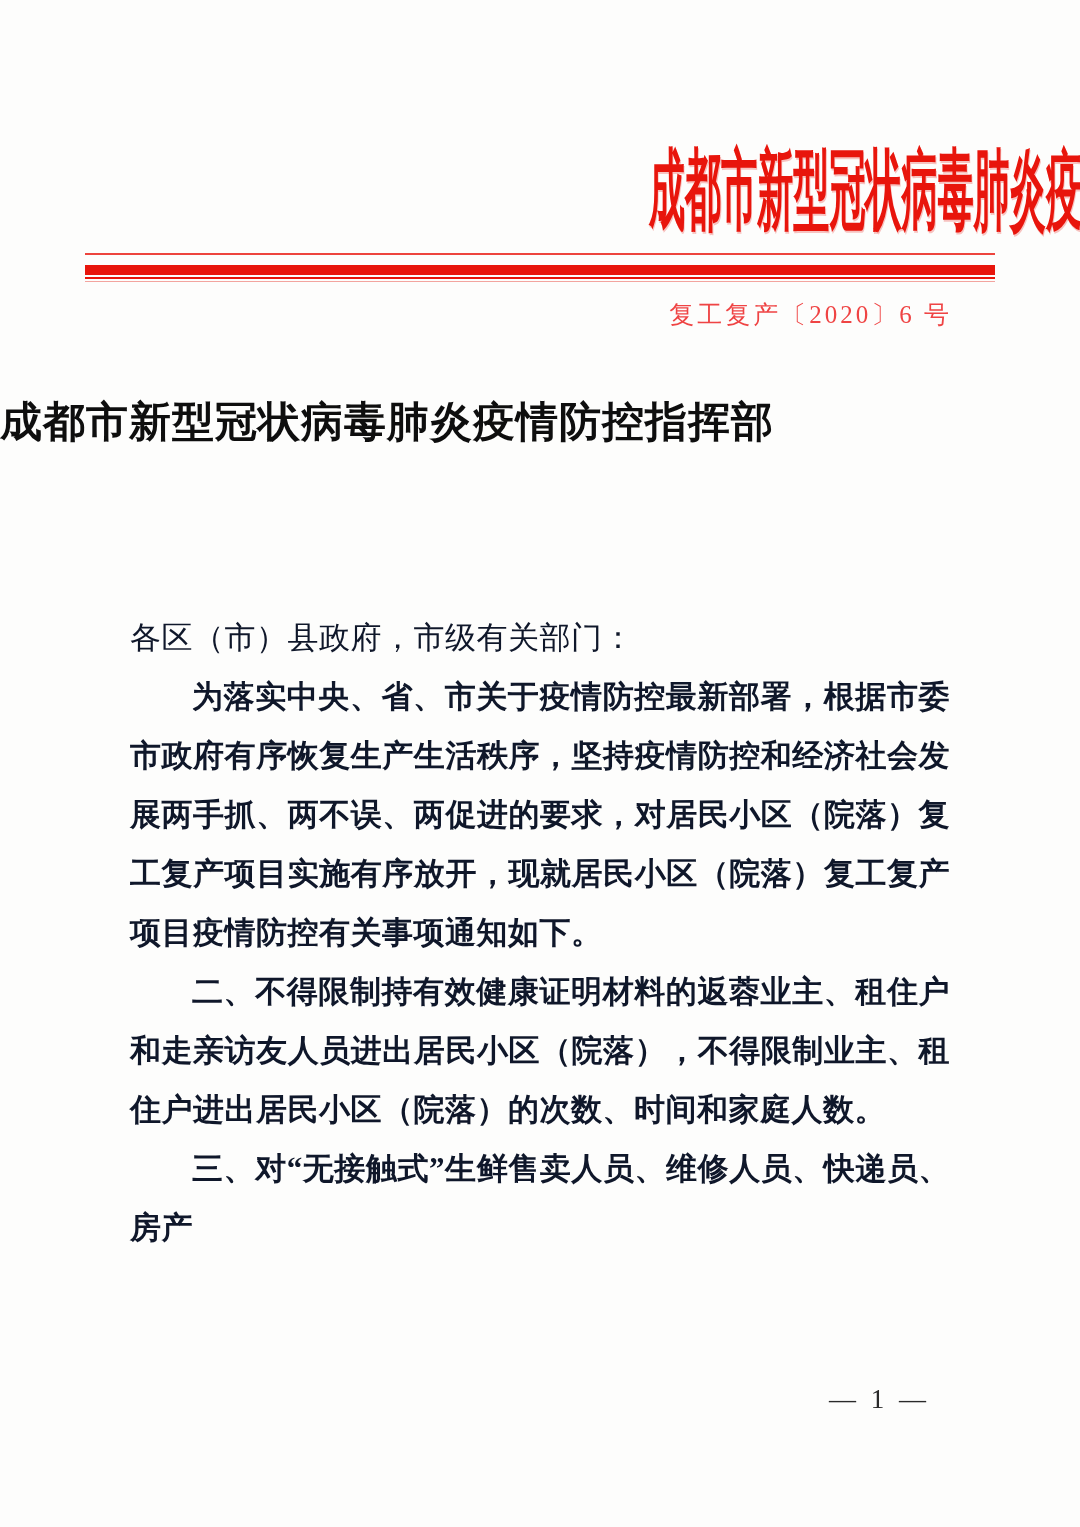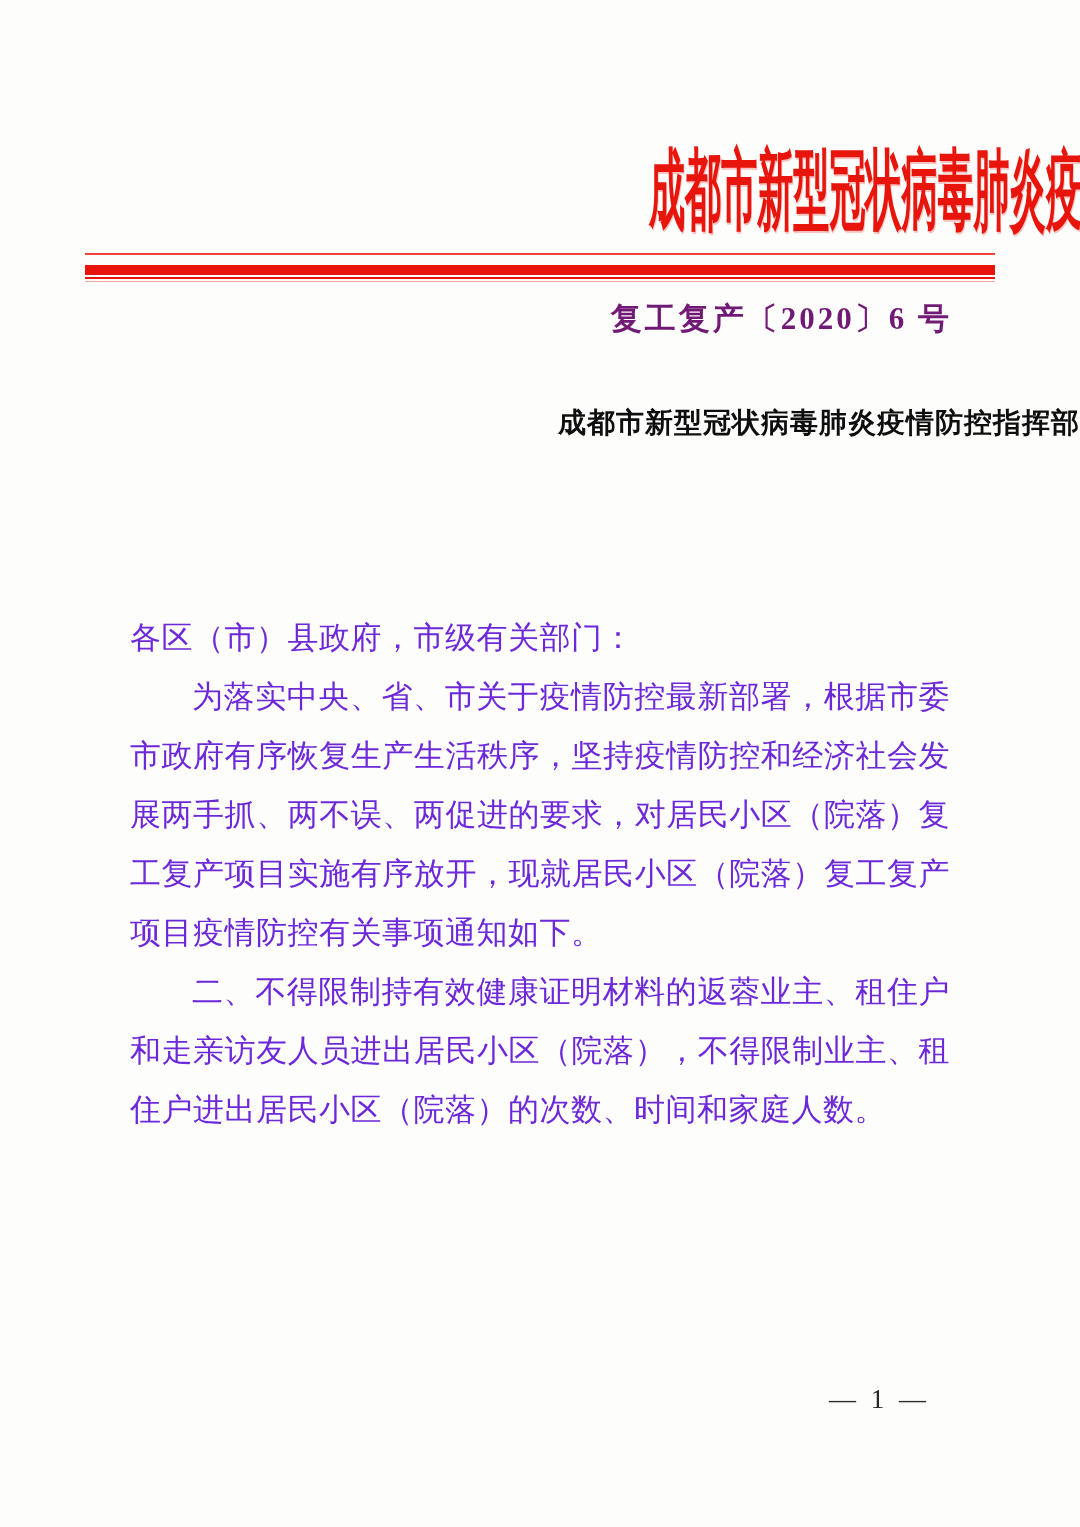--- a/index.html
+++ b/index.html
@@ -51,54 +51,53 @@
   .red-rule .gap-a       { height: 2px;  background: transparent; }
   .red-rule .thin-mid    { height: 2px;  background: #e8150c; }
   .red-rule .gap-b       { height: 2px;  background: transparent; }
   .red-rule .thin-bottom { height: 1px;  background: #f3a49f; }
 
   
   .doc-number {
     position: absolute;
     top: 298px;
     right: 128px;
-    font-size: 31px;
+    font-size: 25px;
     letter-spacing: 3px;
-    color: #701a75;
-    font-weight: bold;
+    color: #ef4444;
   }
 
   
   .doc-title {
     position: absolute;
     top: 392px;
     left: 0;
     right: 0;
-    text-align: right;
+    text-align: left;
     font-weight: bold;
-    font-size: 28px;
+    font-size: 42px;
     line-height: 61px;
     letter-spacing: 1px;
     color: #0e0e0e;
   }
 
   
   .doc-body {
     position: absolute;
     top: 608px;
     left: 130px;
     right: 130px;
     font-size: 31px;
     line-height: 59px;
     letter-spacing: 0.5px;
-    color: #6d28d9;
+    color: #0f172a;
     text-align: justify;
   }
   .doc-body p { margin: 0; }
-  .doc-body p.para { text-indent: 2em; }
+  .doc-body p.para { text-indent: 2em; font-weight: bold; }
 
   
   .page-number {
     position: absolute;
     bottom: 112px;
     right: 150px;
     font-size: 27px;
     letter-spacing: 4px;
     color: #2a2a2a;
   }
@@ -124,17 +123,18 @@
   <div class="doc-number">复工复产〔2020〕6 号</div>
 
   <div class="doc-title">
     <div>成都市新型冠状病毒肺炎疫情防控指挥部</div>
   </div>
 
   <div class="doc-body">
     <p class="salutation">各区（市）县政府，市级有关部门：</p>
     <p class="para">为落实中央、省、市关于疫情防控最新部署，根据市委市政府有序恢复生产生活秩序，坚持疫情防控和经济社会发展两手抓、两不误、两促进的要求，对居民小区（院落）复工复产项目实施有序放开，现就居民小区（院落）复工复产项目疫情防控有关事项通知如下。</p>
     <p class="para">二、不得限制持有效健康证明材料的返蓉业主、租住户和走亲访友人员进出居民小区（院落），不得限制业主、租住户进出居民小区（院落）的次数、时间和家庭人数。</p>
+    <p class="para">三、对“无接触式”生鲜售卖人员、维修人员、快递员、房产</p>
   </div>
 
   <div class="page-number">— 1 —</div>
 
 </div>
 
 </body></html>

